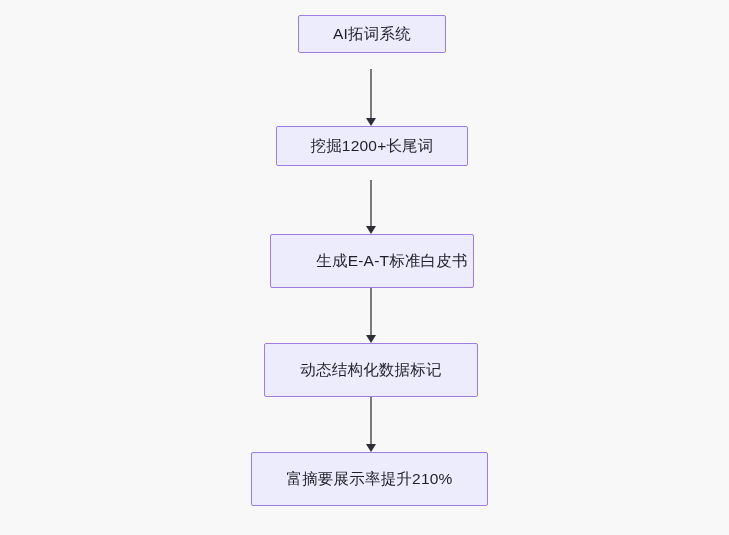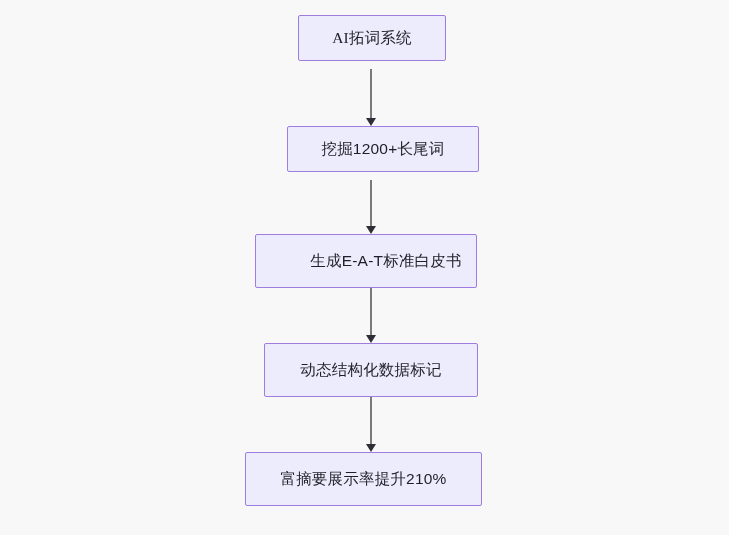--- a/index.html
+++ b/index.html
@@ -75,33 +75,33 @@
   <div class="edge" style="left:364px; top:288px; height:55px;">
     <div class="edge-line"></div>
     <div class="edge-arrow"></div>
   </div>
 
   <div class="edge" style="left:364px; top:397px; height:55px;">
     <div class="edge-line"></div>
     <div class="edge-arrow"></div>
   </div>
 
-  <div class="node" style="left:298px; top:15px; width:148px; height:46px;font-family:Liberation Serif, serif;">
+  <div class="node" style="left:298px; top:15px; width:148px; height:38px;">
     <span class="node-label">AI拓词系统</span>
   </div>
 
-  <div class="node" style="left:287px; top:126px; width:192px; height:46px;">
+  <div class="node" style="left:276px; top:126px; width:192px; height:40px;">
     <span class="node-label">挖掘1200+长尾词</span>
   </div>
 
-  <div class="node" style="left:255px; top:234px; width:222px; height:54px;padding-left:40px;">
+  <div class="node" style="left:270px; top:234px; width:204px; height:54px;padding-left:40px;">
     <span class="node-label">生成E-A-T标准白皮书</span>
   </div>
 
   <div class="node" style="left:264px; top:343px; width:214px; height:54px;align-items:center;">
     <span class="node-label">动态结构化数据标记</span>
   </div>
 
-  <div class="node" style="left:245px; top:452px; width:237px; height:54px;">
+  <div class="node" style="left:251px; top:452px; width:237px; height:54px;">
     <span class="node-label">富摘要展示率提升210%</span>
   </div>
 
 </div>
 
 </body></html>

